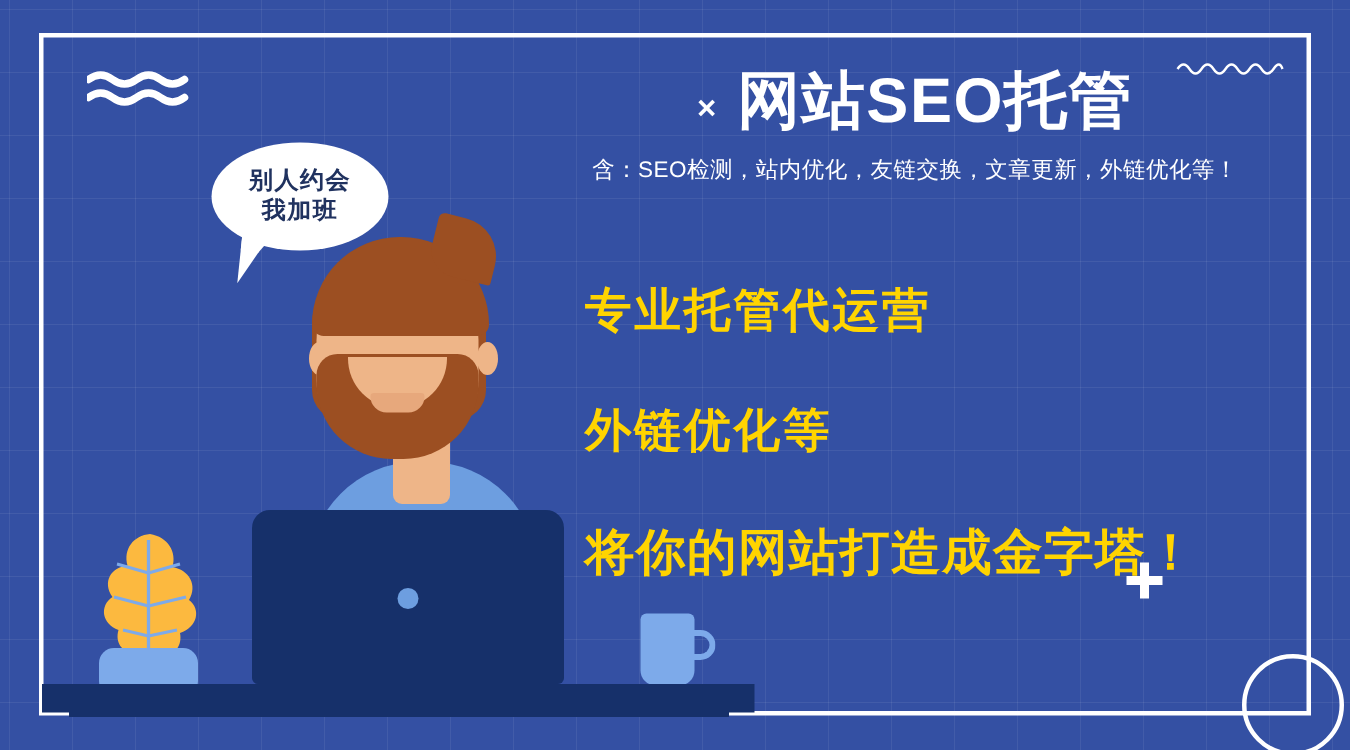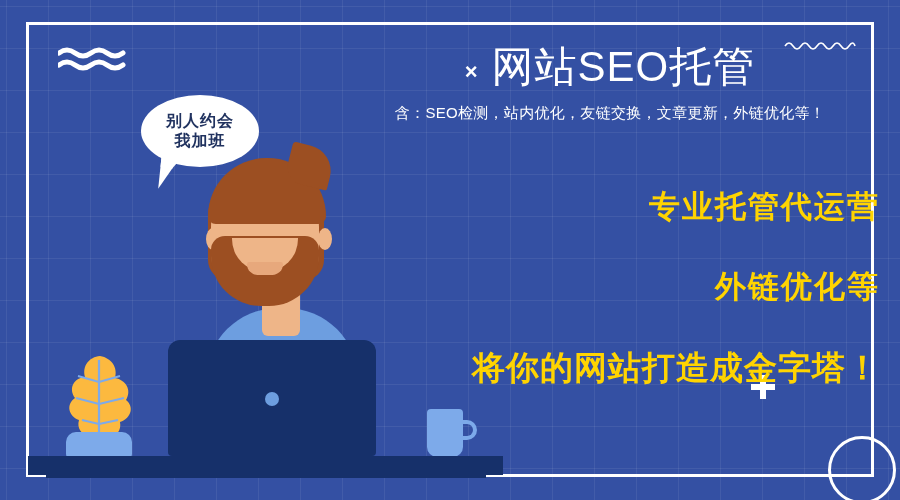--- a/index.html
+++ b/index.html
@@ -92,41 +92,41 @@
   .title-x {
     color: #ffffff;
     font-size: 22px;
     font-weight: bold;
     line-height: 1;
     transform: translateY(5px);
   }
   .main-title {
     color: #ffffff;
     font-size: 42px;
-    font-weight: normal;
+    font-weight: bold;
     letter-spacing: 1px;
     line-height: 1.1;
     white-space: nowrap;
   }
   .sub-title {
     margin-top: 14px;
     color: #ffffff;
     font-size: 15px;
     font-weight: normal;
     letter-spacing: 0.3px;
     white-space: nowrap;
   }
 
   
   .slogans {
     position: absolute;
     left: 390px;
     top: 186px;
     width: 490px;
-    text-align: right;
+    text-align: left;
     color: #ffd400;
   }
   .slogan {
     font-size: 31px;
     font-weight: bold;
     letter-spacing: 2px;
     margin-bottom: 38px;
     white-space: nowrap;
   }
   .slogan.last {

